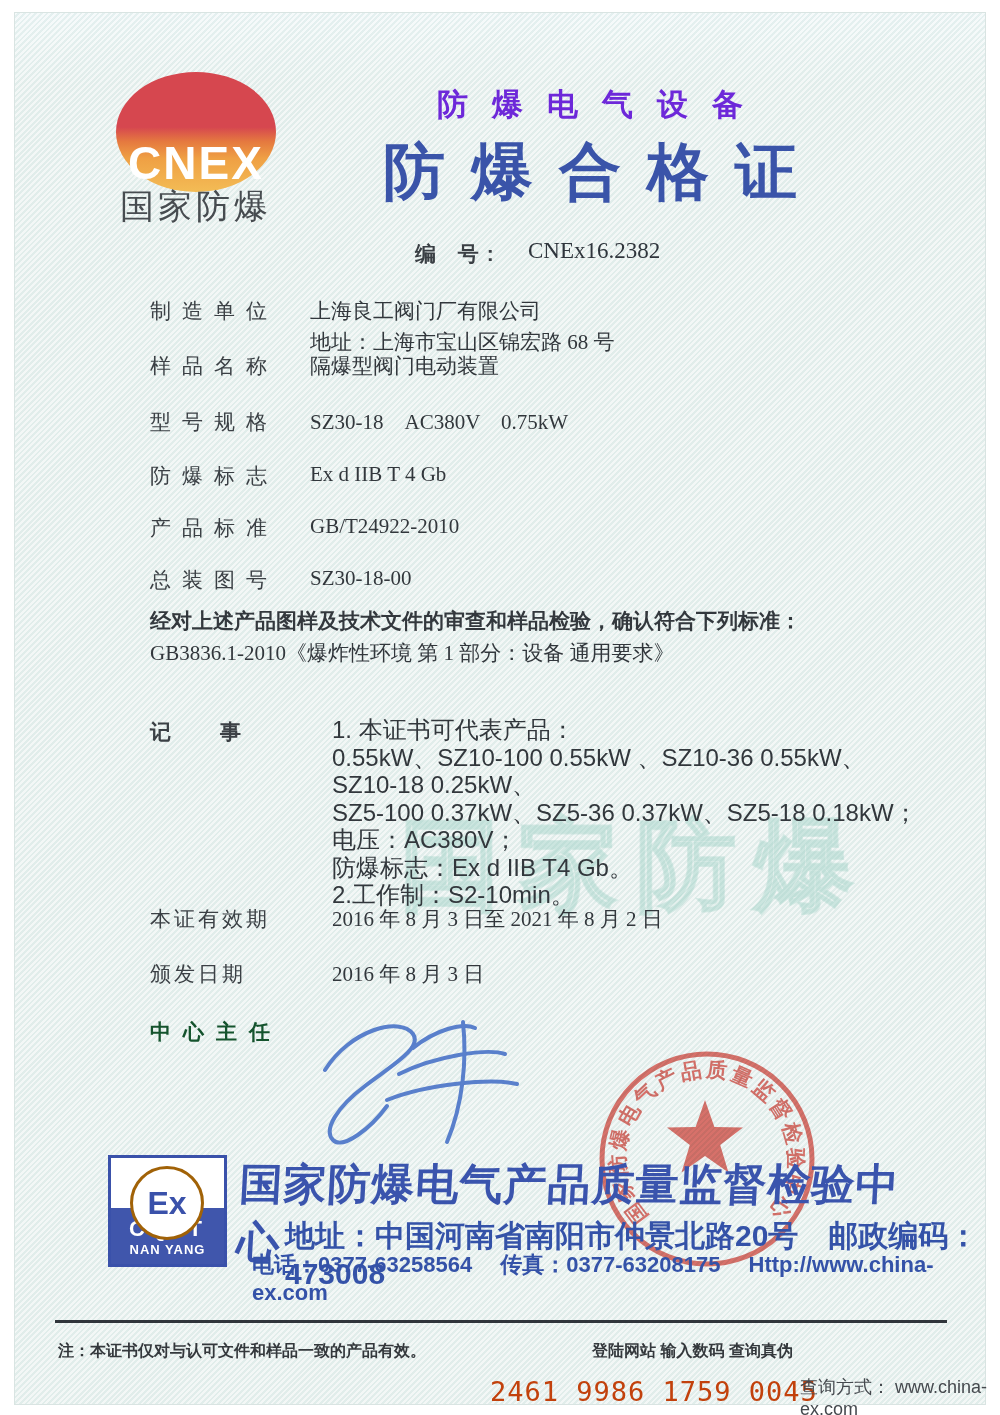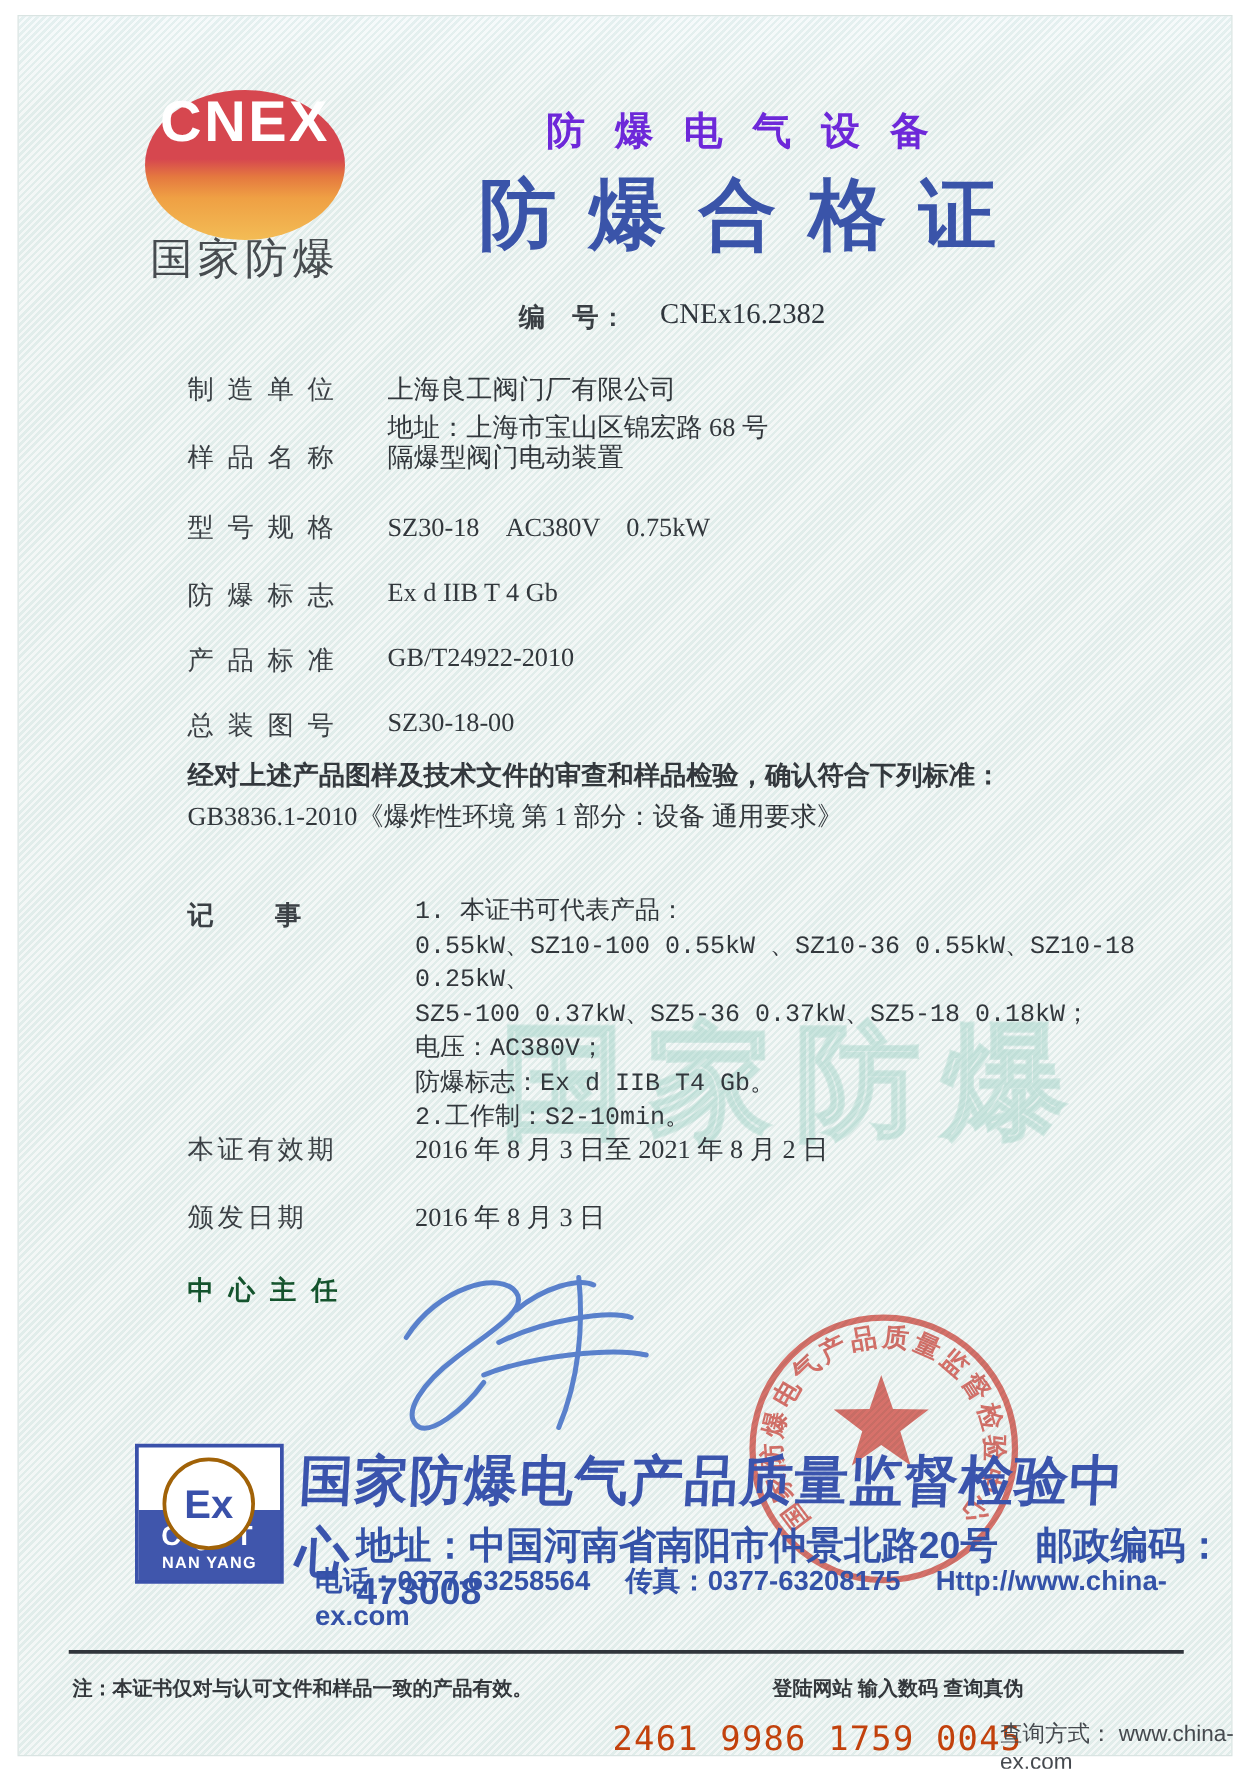--- a/index.html
+++ b/index.html
@@ -12,57 +12,57 @@
     background:
       repeating-linear-gradient(135deg, rgba(255,255,255,.45) 0 2px, rgba(210,229,226,.35) 2px 4px),
       linear-gradient(180deg,#eef6f7 0,#e9f1ef 70px,#e9f1ef 100%);
     border:1px solid #d9e4e2;
   }
   .abs{position:absolute;}
   
   .cnex-ellipse{
     left:116px;top:72px;width:160px;height:120px;border-radius:50%;
     background:linear-gradient(180deg,#d6474f 0%,#d6474f 46%,#e5793f 58%,#efa044 72%,#f3bc55 100%);
-    display:flex;align-items:flex-start;justify-content:center;
+    display:flex;align-items:flex-end;justify-content:center;
   }
   .cnex-text{color:#ffffff;font-size:46px;font-weight:bold;letter-spacing:2px;transform:translateY(-2px);}
   .logo-caption{left:100px;top:184px;width:192px;text-align:center;font-size:34px;color:#474c50;letter-spacing:4px;font-weight:500;}
   .super-title{left:320px;top:84px;width:540px;text-align:center;font-size:31px;font-weight:bold;color:#6d28d9;letter-spacing:24px;text-indent:24px;}
   .main-title{left:290px;top:130px;width:600px;text-align:center;font-size:62px;font-weight:bold;color:#3a54a9;letter-spacing:26px;text-indent:26px;}
   .no-label{left:415px;top:240px;font-size:21px;font-weight:bold;color:#3a3f44;letter-spacing:8px;}
   .no-value{left:528px;top:238px;font-size:23px;color:#2f353c;font-family:"Liberation Serif",serif;}
   
   .f-label{font-size:21px;font-weight:normal;color:#3b4045;letter-spacing:11px;}
   .f-value{font-size:21px;color:#32373c;font-family:"Liberation Serif",serif;}
   
   .statement{left:150px;top:604px;width:740px;font-size:21px;color:#32373c;line-height:33px;font-family:"Liberation Serif",serif;}
   
   .remarks-label{left:150px;top:718px;font-size:21px;font-weight:bold;color:#3b4045;letter-spacing:14px;}
-  .remarks-body{left:332px;top:716px;width:590px;font-size:20px;color:#32373c;line-height:27.5px;font-family:Liberation Mono, monospace;}
+  .remarks-body{left:332px;top:716px;width:590px;font-size:24px;color:#32373c;line-height:27.5px;font-family:Liberation Sans, sans-serif;}
   .watermark{
     left:400px;top:800px;width:560px;font-size:100px;letter-spacing:18px;font-weight:bold;
     color:rgba(150,205,190,.16);-webkit-text-stroke:2px rgba(140,200,185,.28);
   }
   
   .director-label{left:150px;top:1018px;font-size:21px;font-weight:bold;color:#14532d;letter-spacing:12px;text-align:right;}
   .sig-svg{left:295px;top:1008px;}
   .stamp-svg{left:593px;top:1044px;opacity:.84;mix-blend-mode:multiply;}
   
   .cqst-box{left:108px;top:1155px;width:119px;height:112px;border:3px solid #3a51aa;background:#ffffff;box-sizing:border-box;}
   .cqst-blue{position:absolute;left:0;right:0;bottom:0;height:56px;background:#4056ac;}
   .cqst-circle{position:absolute;left:19px;top:8px;width:68px;height:68px;border-radius:50%;background:#ffffff;border:3px solid #a16207;display:flex;align-items:center;justify-content:center;}
   .cqst-ex{color:#3a51aa;font-size:32px;font-weight:bold;}
   .cqst-l1{position:absolute;left:0;right:0;top:58px;text-align:center;color:#ffffff;font-size:22px;font-weight:bold;letter-spacing:4px;}
   .cqst-l2{position:absolute;left:0;right:0;top:84px;text-align:center;color:#ffffff;font-size:13px;font-weight:bold;letter-spacing:1px;}
   .org-name{left:238px;top:1156px;width:690px;font-size:43px;font-weight:bold;color:#3a54ad;transform:skewX(-3deg);letter-spacing:1px;}
   .org-addr{left:285px;top:1216px;font-size:30px;font-weight:bold;color:#3452a8;}
   .org-contact{left:252px;top:1250px;font-size:22px;font-weight:bold;color:#3452a8;}
   .rule{left:55px;top:1320px;width:892px;height:3px;background:#30353b;}
   .note{left:58px;top:1341px;font-size:16px;font-weight:bold;color:#34383c;}
-  .verify-hint{left:592px;top:1341px;font-size:16px;font-weight:bold;color:#34383c;margin-left:26px;}
+  .verify-hint{left:592px;top:1341px;font-size:16px;font-weight:bold;color:#34383c;}
   .code{left:490px;top:1376px;font-size:27px;color:#c2410c;font-family:"DejaVu Sans Mono",monospace;letter-spacing:1px;}
   .query{left:800px;top:1375px;font-size:18px;color:#45494e;}
 </style>
 </head>
 <body>
 
 <div class="paper"></div>
 
 <div class="abs cnex-ellipse">
   <span class="cnex-text">CNEX</span>

